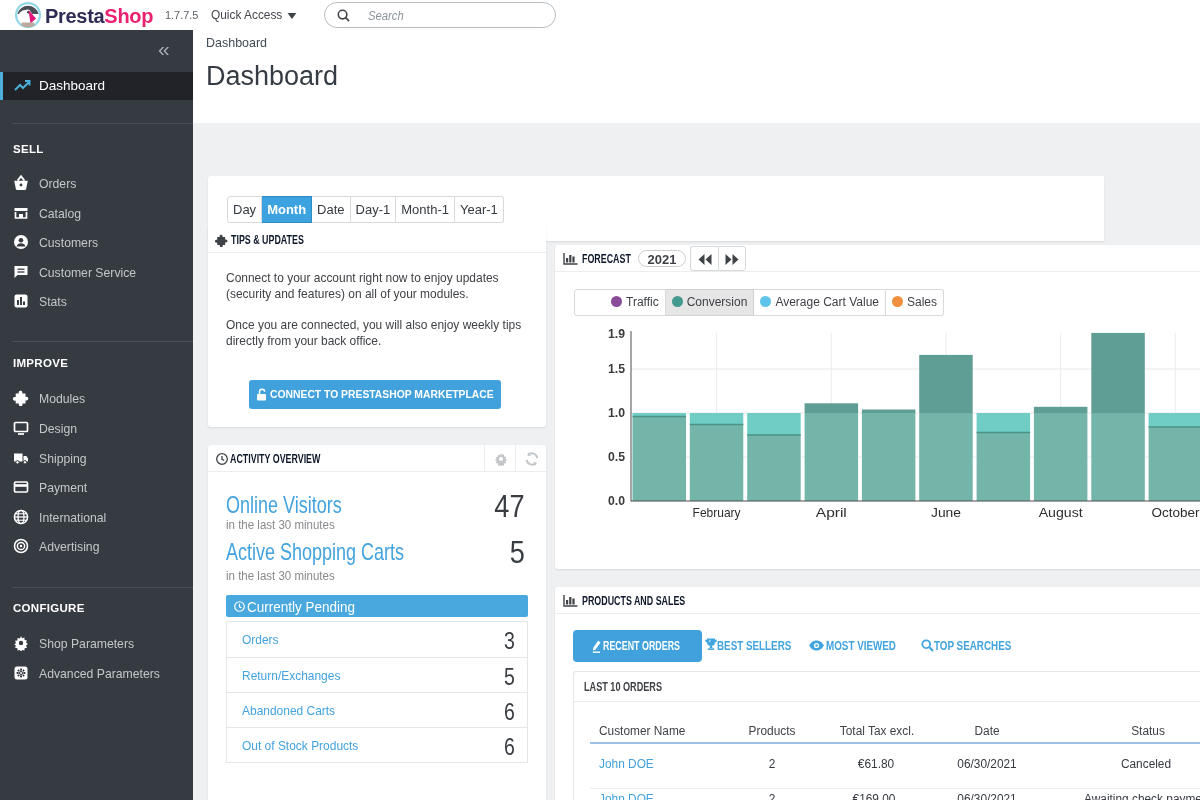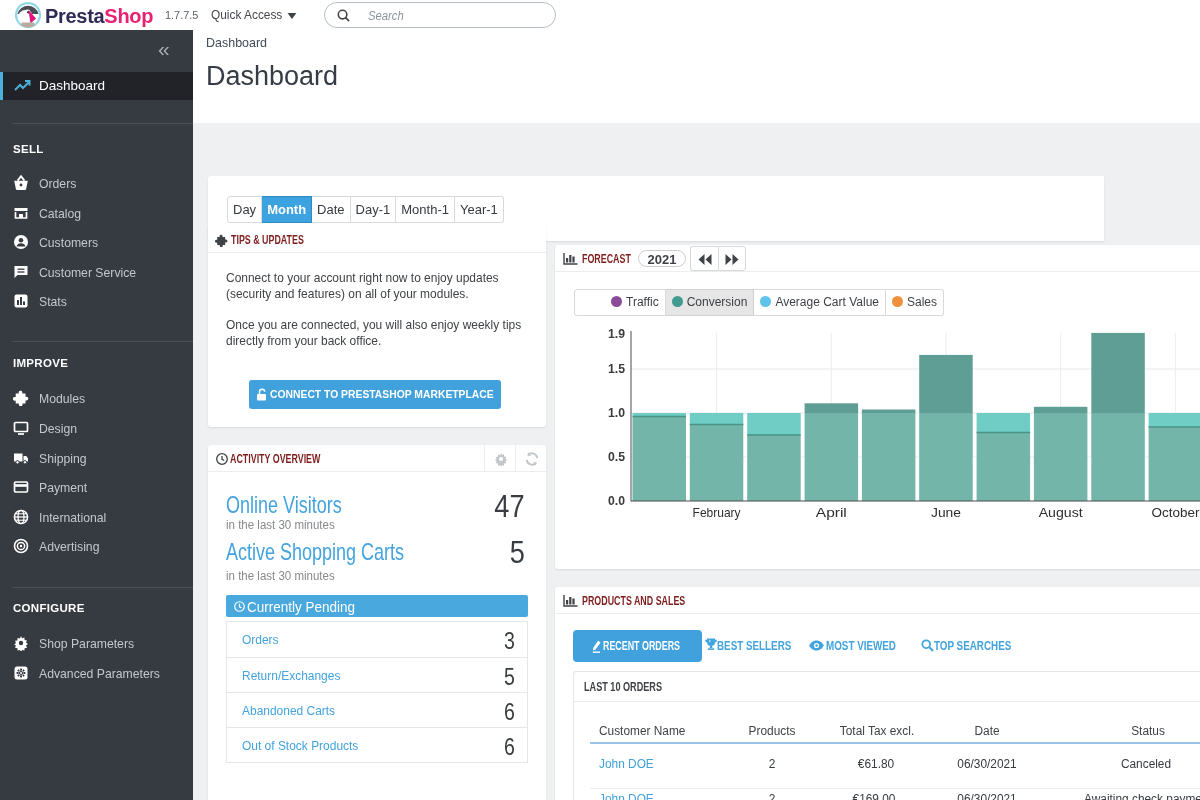--- a/index.html
+++ b/index.html
@@ -27,21 +27,21 @@
 #crumb { position:absolute; left:206px; top:35px; font-size:13px; color:#414b56; transform:scaleX(0.96); transform-origin:left; }
 #ptitle { position:absolute; left:206px; top:61px; font-size:27px; color:#363c44; }
 
 .card { position:absolute; background:#fff; border-radius:3px; box-shadow:0 1px 2px rgba(0,0,0,0.1); }
 #toolbar { left:208px; top:139px; width:896px; height:65px; border-radius:3px 0 0 3px;margin-top:37px; }
 .btngrp { position:absolute; left:19px; top:20px; display:flex; }
 .btngrp .b { height:27px; line-height:25px; padding:0 5px; background:#fff; border:1px solid #d6dadd; border-left:none; font-size:13px; color:#363a41; }
 .btngrp .b:first-child { border-left:1px solid #d6dadd; border-radius:3px 0 0 3px; }
 .btngrp .b:last-child { border-radius:0 3px 3px 0; }
 .btngrp .b.act { background:#3da2e0; border-color:#2e8ac0; color:#fff; font-weight:bold; }
-.phead { position:absolute; left:0; top:0; right:0; height:27px; border-bottom:1px solid #ebedee; font-size:12.5px; font-weight:bold; color:#7f1d1d; }
+.phead { position:absolute; left:0; top:0; right:0; height:27px; border-bottom:1px solid #ebedee; font-size:12.5px; font-weight:bold; color:#0f172a; }
 .phead .t { position:absolute; left:14px; top:7px; transform:scaleX(0.71); transform-origin:left; white-space:nowrap; }
 
 #tips { left:208px; top:226px; width:338px; height:201px; }
 #tips p { position:absolute; left:18px; width:320px; font-size:13px; line-height:15.5px; color:#3f4246; transform:scaleX(0.92); transform-origin:left; white-space:nowrap; }
 #connectbtn { position:absolute; left:41px; top:154px; width:252px; height:29px; background:#41a1dc; border-radius:3px; color:#fff; font-size:11px; font-weight:bold; text-align:center; line-height:29px; white-space:nowrap; }
 
 #activity { left:208px; top:445px; width:338px; height:460px; }
 .hico { position:absolute; top:0; width:31px; height:27px; border-left:1px solid #ebedee; }
 .bignum { position:absolute; font-size:32px; color:#393d41; right:21px; transform:scaleX(0.85); transform-origin:right; }
 .blulink { font-size:24px; color:#43a3de; position:absolute; left:18px; transform:scaleX(0.75); transform-origin:left; white-space:nowrap; }

